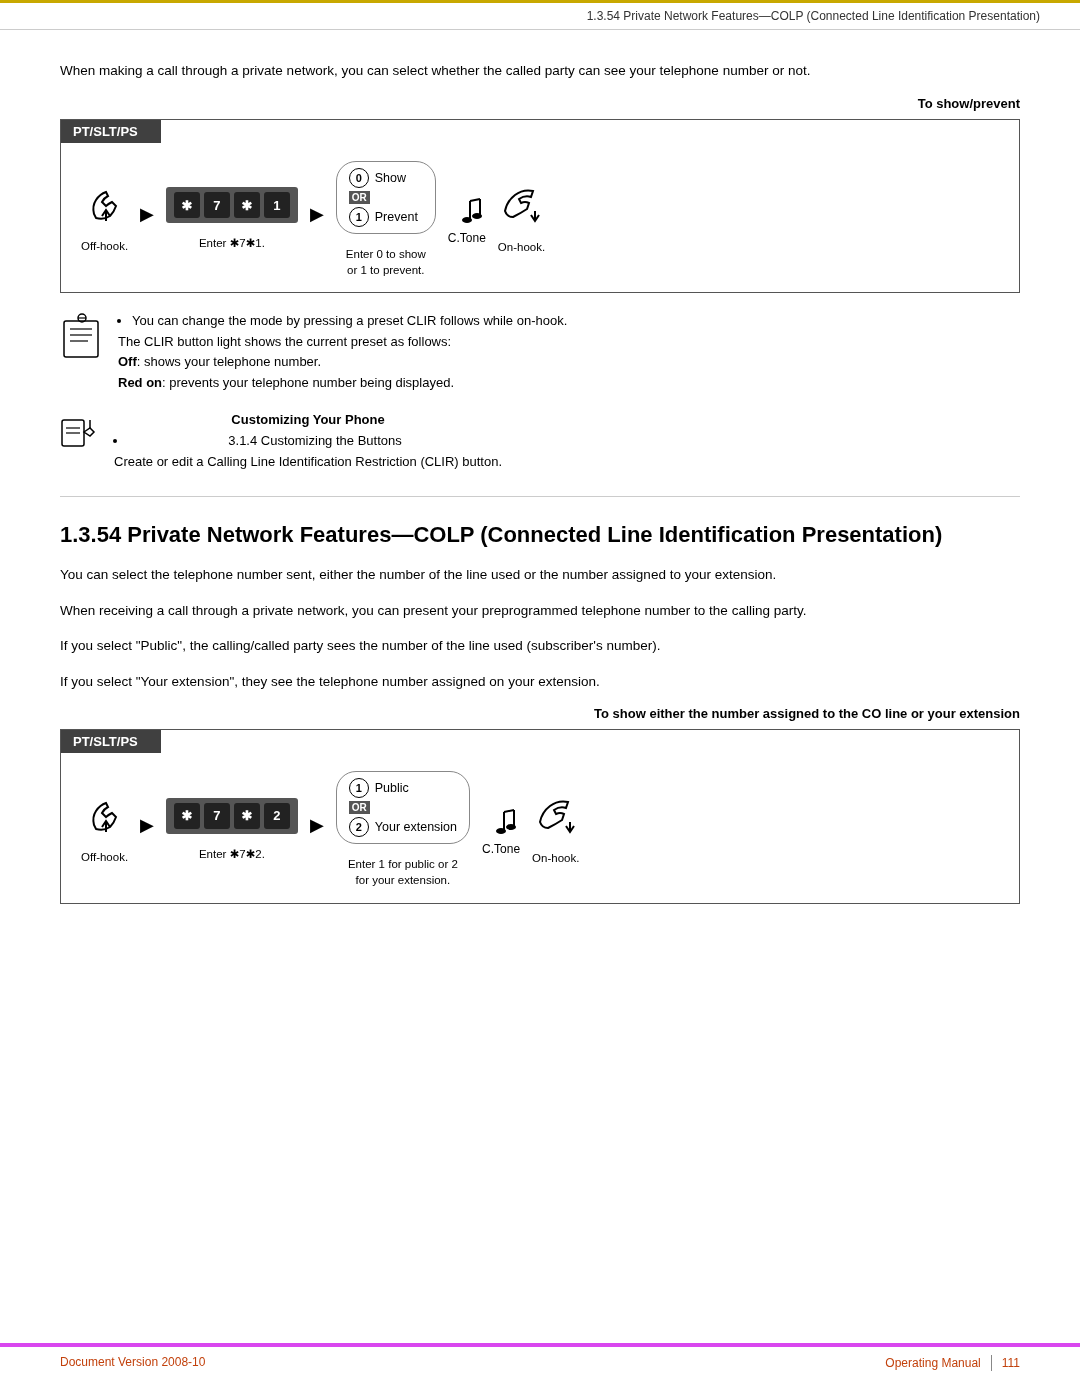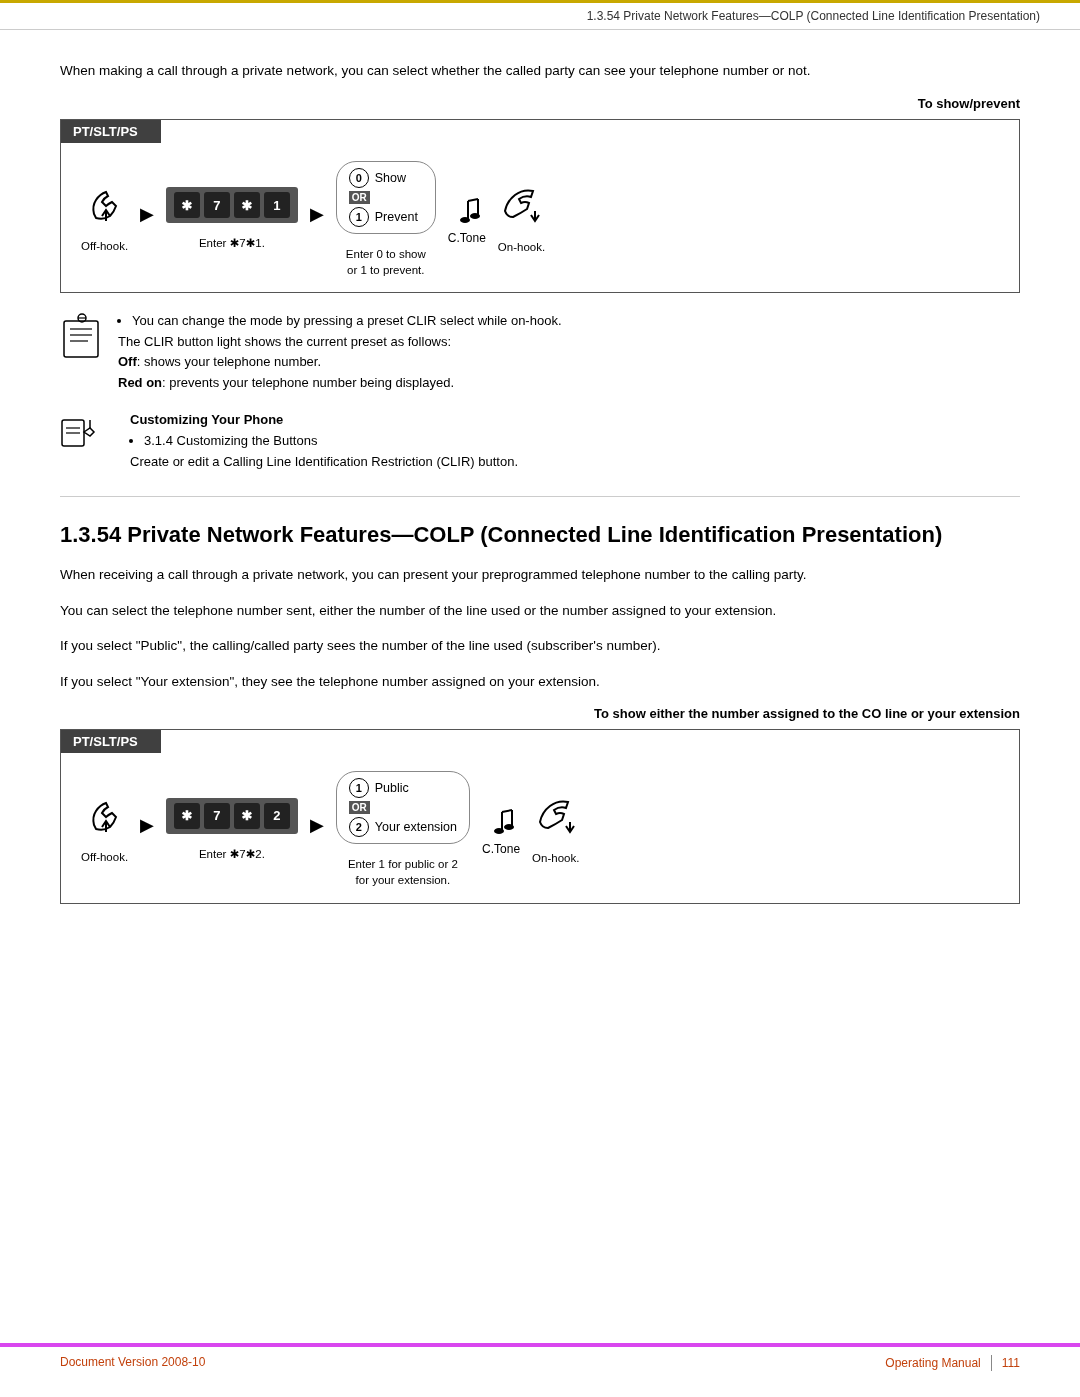--- a/index.html
+++ b/index.html
@@ -170,21 +170,21 @@
       background: #555;
       border-radius: 0;
       padding: 1px 3px;
       margin: 1px 0;
     }
 
     
     .ctone-area {
       display: flex;
       flex-direction: column;
-      align-items: flex-start;
+      align-items: flex-end;
       gap: 2px;
     }
 
     .ctone-label {
       font-size: 12px;
     }
 
     
     .note-row {
       display: flex;
@@ -206,22 +206,23 @@
 
     .note-text ul {
       list-style: disc;
       padding-left: 14px;
     }
 
     
     .custom-box {
       display: flex;
       align-items: flex-start;
-      gap: 30px;
+      gap: 14px;
       margin-bottom: 20px;
+      text-align: center;
     }
 
     .custom-icon {
       width: 40px;
       flex-shrink: 0;
     }
 
     .custom-text {
       font-size: 13px;
       line-height: 1.6;
@@ -372,21 +373,21 @@
         <line x1="10" y1="16" x2="32" y2="16" stroke="#000" stroke-width="1.2"></line>
         <line x1="10" y1="22" x2="32" y2="22" stroke="#000" stroke-width="1.2"></line>
         <line x1="10" y1="28" x2="28" y2="28" stroke="#000" stroke-width="1.2"></line>
 
         <circle cx="22" cy="5" r="4" fill="none" stroke="#000" stroke-width="1.5"></circle>
         <line x1="18" y1="5" x2="26" y2="5" stroke="#000" stroke-width="1.2"></line>
       </svg>
     </div>
     <div class="note-text">
       <ul>
-        <li>You can change the mode by pressing a preset CLIR select while on-hook.</li>
+        <li>You can change the mode by pressing a preset CLIR follows while on-hook.</li>
       </ul>
       <span>The CLIR button light shows the current preset as follows:</span><br>
       <span class="bold">Off</span><span>: shows your telephone number.</span><br>
       <span class="bold">Red on</span><span>: prevents your telephone number being displayed.</span>
     </div>
   </div>
 
   <div class="custom-box">
     <div class="custom-icon">
       <svg width="40" height="40" viewBox="0 0 40 40">
@@ -405,22 +406,22 @@
         <li>3.1.4  Customizing the Buttons</li>
       </ul>
       <span>Create or edit a Calling Line Identification Restriction (CLIR) button.</span>
     </div>
   </div>
 
   <hr class="section-divider">
 
   <h1 class="section-title">1.3.54  Private Network Features—COLP (Connected Line Identification Presentation)</h1>
 
+  <p class="section-body">You can select the telephone number sent, either the number of the line used or the number assigned to your extension.</p>
   <p class="section-body">When receiving a call through a private network, you can present your preprogrammed telephone number to the calling party.</p>
-  <p class="section-body">You can select the telephone number sent, either the number of the line used or the number assigned to your extension.</p>
   <p class="section-body">If you select "Public", the calling/called party sees the number of the line used (subscriber's number).</p>
   <p class="section-body">If you select "Your extension", they see the telephone number assigned on your extension.</p>
 
   <div class="subsection-title">To show either the number assigned to the CO line or your extension</div>
 
   <div class="instruction-box">
     <div class="box-header">PT/SLT/PS</div>
     <div class="box-body">
       <div class="steps-row">
 

